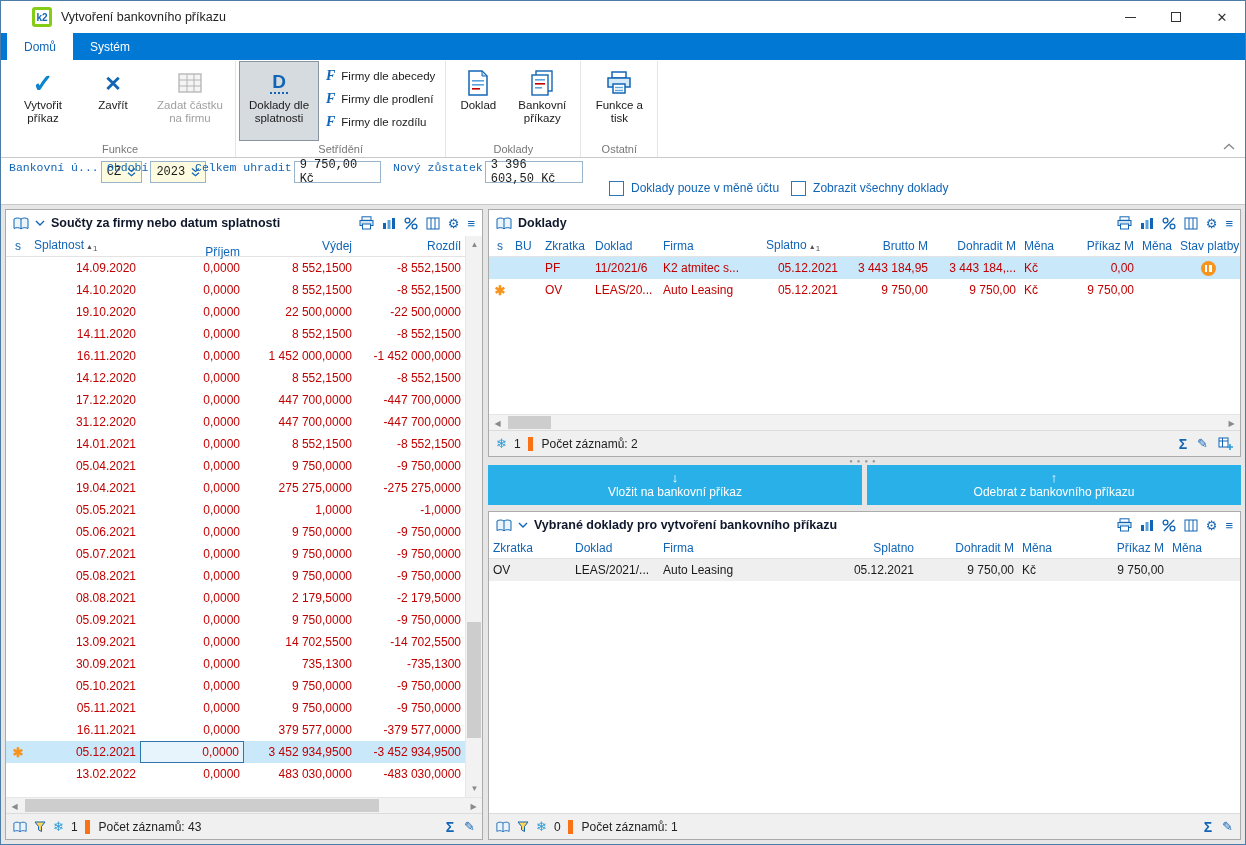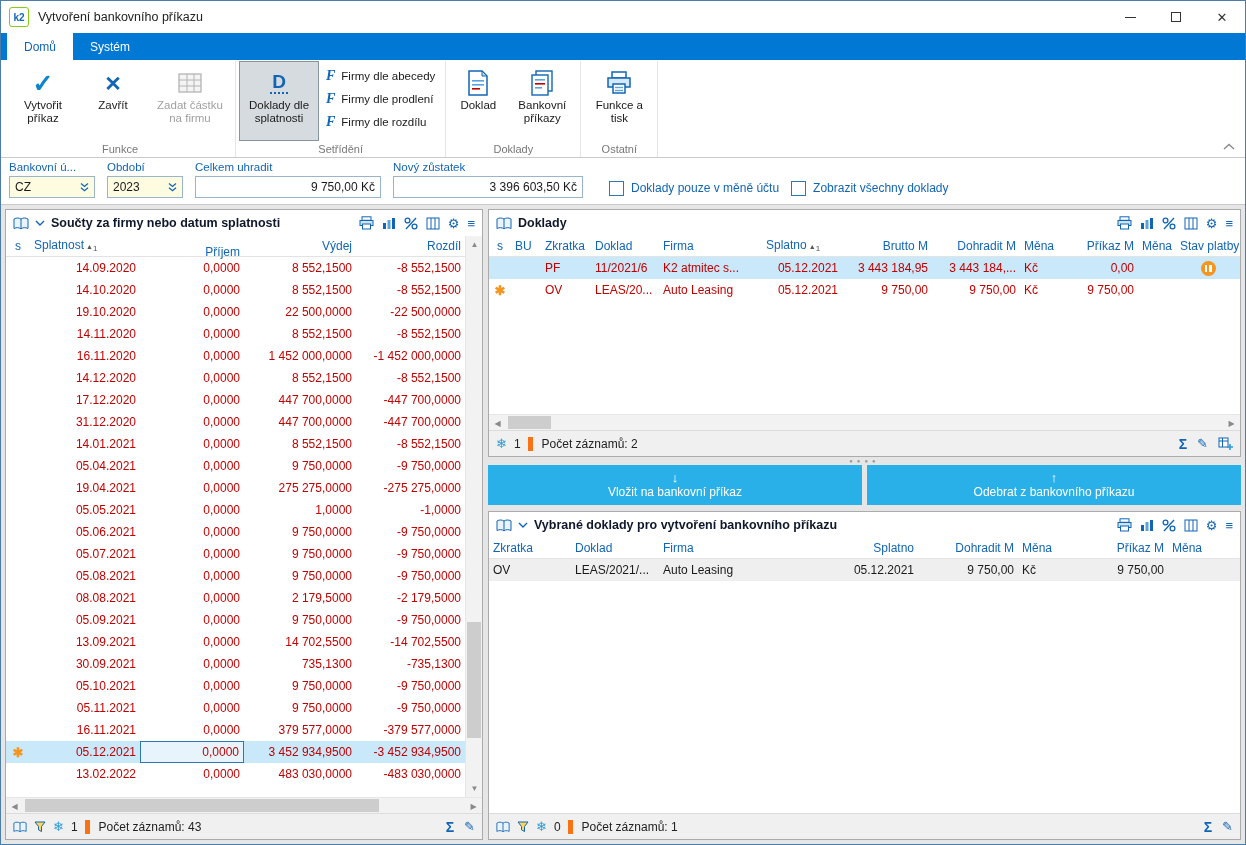--- a/index.html
+++ b/index.html
@@ -3,21 +3,21 @@
 <meta charset="utf-8">
 <style>
   * { margin:0; padding:0; box-sizing:border-box; }
   html,body { width:1246px; height:845px; overflow:hidden; }
   body { font-family:"Liberation Sans", sans-serif; font-size:12px; color:#1a1a1a; background:#fff; }
 
   .win { width:1246px; height:845px; border:1px solid #4b7da8; display:flex; flex-direction:column; background:#e6e6e6; }
 
   
   .titlebar { height:32px; background:#fff; display:flex; align-items:center; padding-left:8px; flex:0 0 auto; }
-  .appicon { width:20px; height:20px; border:1px solid #84cc16; border-radius:3px; color:#1265b5; font-weight:bold; font-size:10px; display:flex; align-items:center; justify-content:center; background:#fff; }
+  .appicon { width:20px; height:20px; border:3px solid #84cc16; border-radius:3px; color:#1265b5; font-weight:bold; font-size:10px; display:flex; align-items:center; justify-content:center; background:#fff;margin-left:23px; }
   .apptitle { margin-left:9px; font-size:12.5px; color:#222; }
   .winbtns { margin-left:auto; display:flex; height:100%; }
   .wbtn { width:46px; height:100%; display:flex; align-items:center; justify-content:center; color:#333; }
   .min-glyph { width:11px; border-top:1.4px solid #333; display:inline-block; }
   .max-glyph { width:10px; height:10px; border:1.2px solid #333; display:inline-block; }
   .close-glyph { font-size:13px; }
 
   
   .tabstrip { height:27px; background:#0078d4; display:flex; align-items:stretch; padding-left:6px; flex:0 0 auto;text-align:center; }
   .tab { padding:0 17px; display:flex; align-items:center; color:#fff; font-size:12px; cursor:default; }
@@ -36,21 +36,21 @@
   .check-ic { color:#0b83cd; font-size:25px; font-weight:bold; }
   .x-ic { color:#1265b5; font-size:21px; font-weight:bold; }
   .d-ic { color:#1265b5; font-size:19px; font-weight:bold; border-bottom:2px dotted #1265b5; line-height:20px; padding:0 2px; }
   .rcol { display:flex; flex-direction:column; justify-content:flex-start; padding-top:3px; }
   .rbtn.small { display:flex; align-items:center; gap:6px; padding:0 7px; font-size:11.5px; height:23px; }
   .f-ic { color:#1265b5; font-weight:bold; font-style:italic; font-family:"Liberation Serif", serif; font-size:14px; }
   .ribbon-collapse { position:absolute; right:10px; bottom:4px; color:#8a8a8a; }
 
   
   .filterbar { height:47px; background:#fff; border-bottom:1px solid #c9c9c9; display:flex; padding:3px 8px 5px; gap:12px; flex:0 0 auto; }
-  .fblock { display:flex; flex-direction:column; gap:2px; }
+  .fblock { display:flex; flex-direction:row; gap:2px;font-family:Liberation Mono, monospace; }
   .flabel { color:#1265b5; font-size:11.5px; height:13px; white-space:nowrap; }
   .ffield { height:22px; border:1px solid #9ab4cc; background:#fff; display:flex; align-items:center; padding:0 5px; font-size:12px; }
   .ffield.yellow { background:#fdfce1; }
   .ffield.num { justify-content:flex-end; }
   .combo-ic { margin-left:auto; display:flex; padding-left:6px; }
   .cbwrap { display:flex; align-items:center; gap:7px; margin-top:auto; height:22px; color:#1265b5; white-space:nowrap; }
   .cbbox { width:15px; height:15px; border:1px solid #2e77b5; background:#fff; flex:0 0 auto; }
 
   
   .main { flex:1; display:flex; gap:5px; padding:4px; background:#e6e6e6; min-height:0; }

